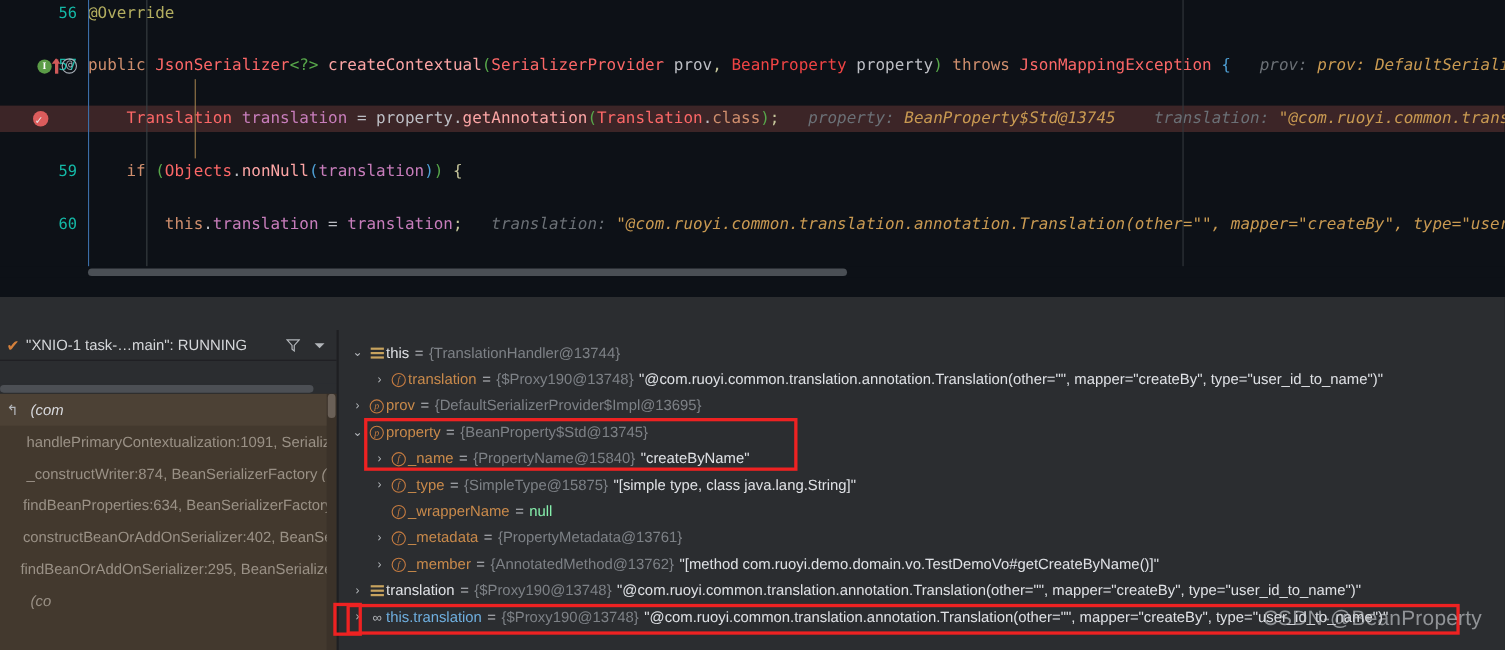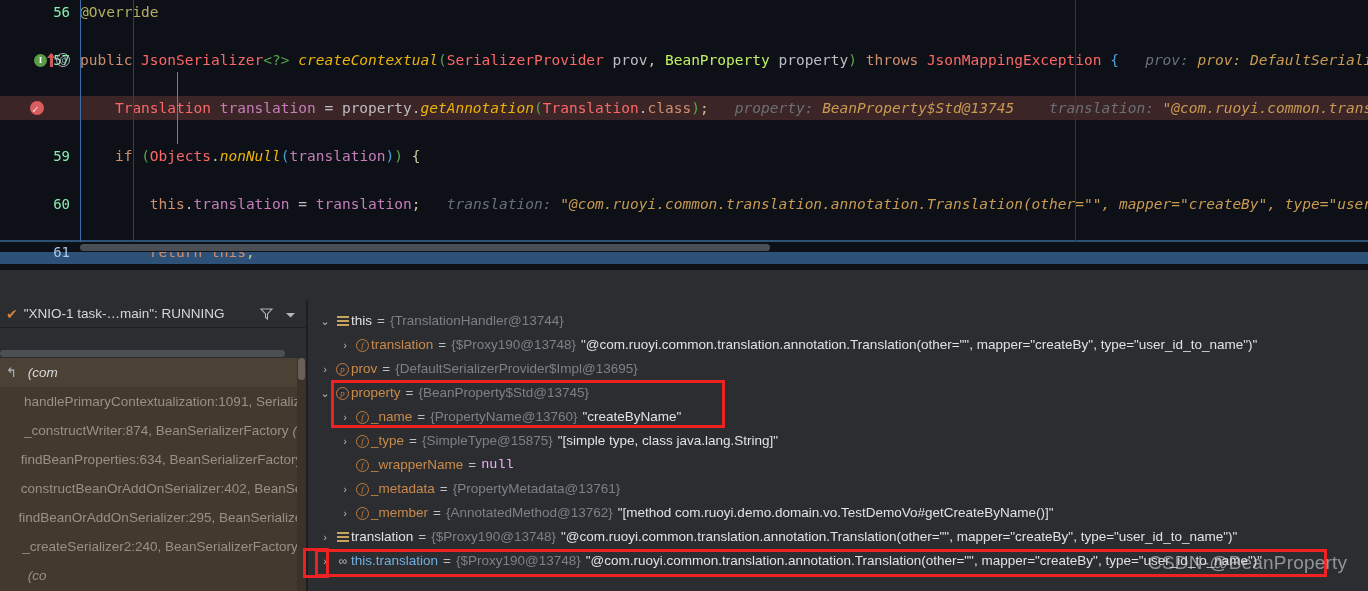--- a/index.html
+++ b/index.html
@@ -27,21 +27,21 @@
   .gutter {
     position: absolute; left: 0; top: 0; width: 80px; height: 24px;
     text-align: right;
     color: #606366;
     font-family: "DejaVu Sans Mono", monospace;
     font-size: 14px;
     line-height: 24px;
     padding-right: 10px;
     z-index: 3;
   }
-  .gutter.num { color: #86efac; }
+  .gutter.num { color: #14b8a6; }
   .gutter-icons {
     position: absolute; left: 34px; top: 0; height: 24px;
     display: flex; align-items: center; gap: 3px; z-index: 4;
   }
   .code-text {
     position: absolute; left: 80px; top: 0; height: 24px;
   }
   .ln-bg {
     position: absolute; left: 80px; top: 0; right: 0; height: 24px; z-index: 0;
   }
@@ -68,22 +68,22 @@
     position: absolute; left: 0; top: 2px; width: 690px; height: 7px;
     background: #4a4f55; border-radius: 4px;
   }
   .editor-gut-bottom {
     position: absolute; left: 0; top: 242px; width: 80px; height: 10px; background:#0d1117;
   }
 
   
   .kw   { color: #cf8e6d; }
   .typ  { color: #fb6767; }
-  .typ2 { color: #bef264; }
-  .meth { color: #eab308; font-style: italic; }
+  .typ2 { color: #ef4444; }
+  .meth { color: #fca5a5; }
   .fld  { color: #c77dbb; }
   .plain{ color: #bcbec4; }
   .annot{ color: #b3ae60; }
   .brk1 { color: #c7c79c; }
   .brk2 { color: #57a64a; }
   .brk3 { color: #4e9fd4; }
   .hint { color: #6b7076; font-style: italic; }
   .hintv{ color: #c99a52; font-style: italic; }
   .thiskw { color: #cf8e6d; }
 
@@ -215,21 +215,21 @@
   .ico-hamb i:nth-child(1){ width: 12px; }
   .ico-hamb i:nth-child(2){ width: 12px; }
   .ico-hamb i:nth-child(3){ width: 12px; margin-bottom:0; }
   .ico-eye { color: #b3b6ba; font-size: 12px; letter-spacing:-1px; }
   .vname { color: #c98a4b; }
   .vname.white { color: #dfe1e5; }
   .vname.blue { color: #6fafdf; }
   .veq { color: #bcbec4; margin: 0 5px; }
   .vref { color: #7d8186; }
   .vstr { color: #dfe1e5; margin-left: 5px; }
-  .vnull { color: #f0abfc; font-family: Liberation Mono, monospace; }
+  .vnull { color: #86efac; }
 
   .hl-box {
     position: absolute; border: 3px solid #ee2222; z-index: 20; pointer-events: none;
   }
 
   #watermark {
     position: absolute; left: 1148px; top: 552px;
     color: #cfd2d6; opacity: .62; font-size: 19px; z-index: 30;
     font-family: "Liberation Sans", sans-serif; letter-spacing: .2px;
   }
@@ -266,25 +266,20 @@
   <div class="code-line" style="top:72px">
     <div class="gutter num">59</div>
     <div class="code-text"><span class="plain">    </span><span class="kw">if</span><span class="plain"> </span><span class="brk2">(</span><span class="typ">Objects</span><span class="plain">.</span><span class="meth">nonNull</span><span class="brk3">(</span><span class="fld">translation</span><span class="brk3">)</span><span class="brk2">)</span><span class="plain"> </span><span class="brk1">{</span></div>
   </div>
 
   <div class="code-line" style="top:96px">
     <div class="gutter num">60</div>
     <div class="code-text"><span class="plain">        </span><span class="thiskw">this</span><span class="plain">.</span><span class="fld">translation</span><span class="plain"> = </span><span class="fld">translation</span><span class="brk1">;</span><span class="plain">   </span><span class="hint">translation: </span><span class="hintv">"@com.ruoyi.common.translation.annotation.Translation(other="", mapper="createBy", type="user_id_to_n</span></div>
   </div>
 
-  <div class="code-line" style="top:120px">
-    <div class="ln-bg current"></div>
-    <div class="gutter num" style="color:#a8c7e8">61</div>
-    <div class="code-text"><span class="plain">        </span><span class="kw">return </span><span class="thiskw">this</span><span class="brk1">;</span></div>
-  </div>
 
   <div class="vert-line-blue"></div>
   <div class="indent-guide" style="left:133px; top:0; height:242px;"></div>
   <div class="indent-guide active" style="left:177px; top:72px; height:72px;"></div>
   <div class="margin-col"></div>
 
   <div class="editor-gut-bottom"></div>
   <div class="editor-hscroll">
     <div class="thumb"></div>
   </div>
@@ -347,26 +342,20 @@
           <em></em>
         </div>
       <div class="frame-row">
           <span class="ind"></span>
           <span>findBeanOrAddOnSerializer:295, BeanSerialize</span>
           <em>&nbsp;</em>
           <em></em>
         </div>
       <div class="frame-row">
           <span class="ind"></span>
-          <span>_createSerializer2:240, BeanSerializerFactory</span>
-          <em>&nbsp;</em>
-          <em>(</em>
-        </div>
-      <div class="frame-row">
-          <span class="ind"></span>
           <em>&nbsp;</em>
           <em>(co</em>
         </div>
       <div class="frame-row">
           <span class="ind"></span>
           <em></em>
         </div>
 
     </div>
   </div>
@@ -420,21 +409,21 @@
       <span class="vref">{BeanProperty$Std@13745}</span>
     </div>
 
     <div class="var-row" style="padding-left:28px">
       <span class="chev">›</span>
       <span class="vicon">
           <span class="ico-f">f</span>
         </span>
       <span class="vname">_name</span>
       <span class="veq">=</span>
-      <span class="vref">{PropertyName@13760}</span>
+      <span class="vref">{PropertyName@15840}</span>
       <span class="vstr">"createByName"</span>
     </div>
 
     <div class="var-row" style="padding-left:28px">
       <span class="chev">›</span>
       <span class="vicon">
           <span class="ico-f">f</span>
         </span>
       <span class="vname">_type</span>
       <span class="veq">=</span>

